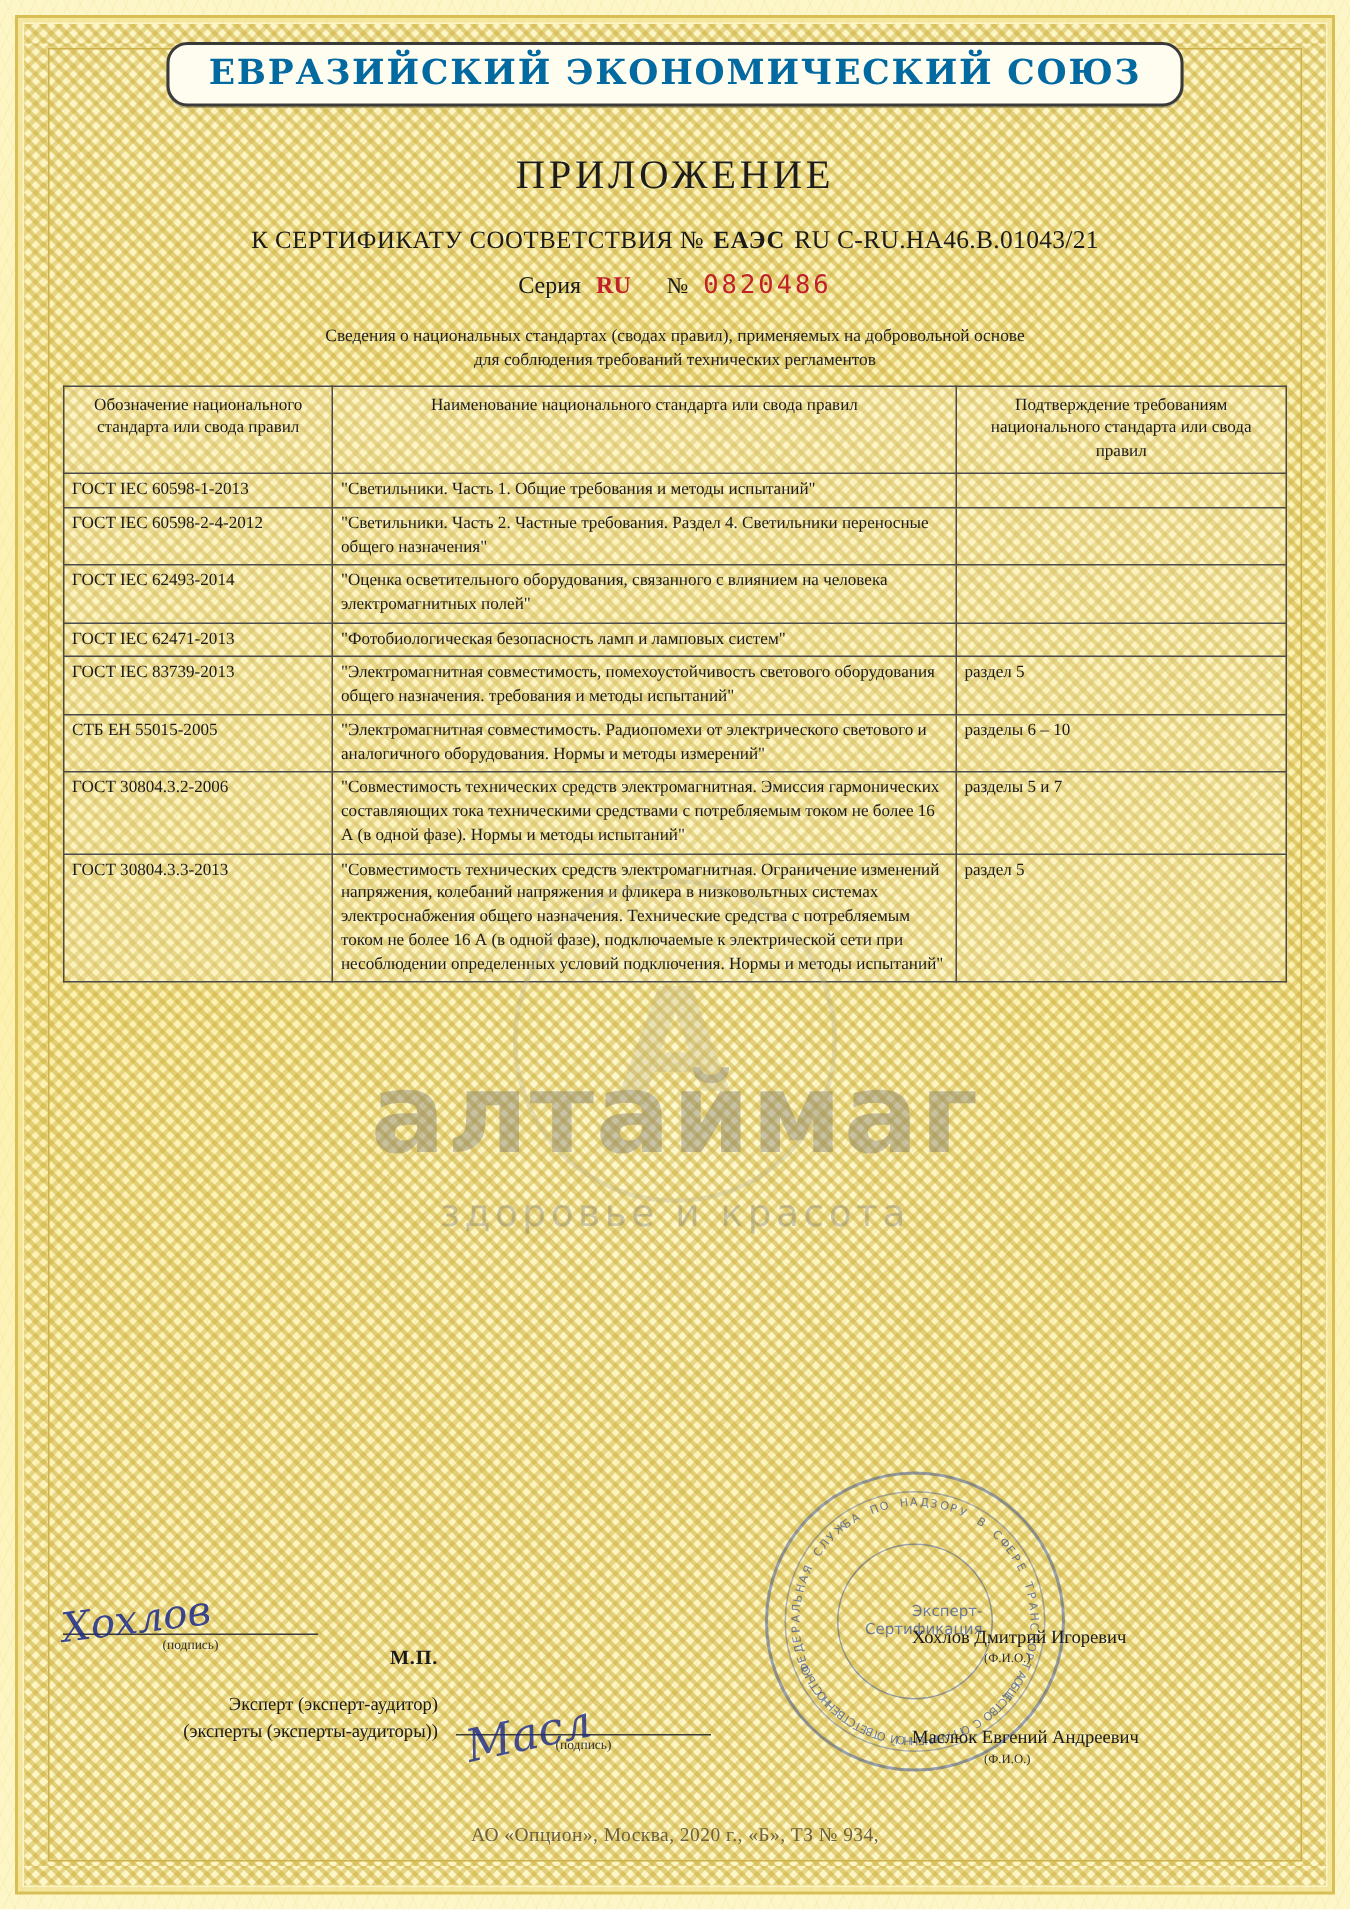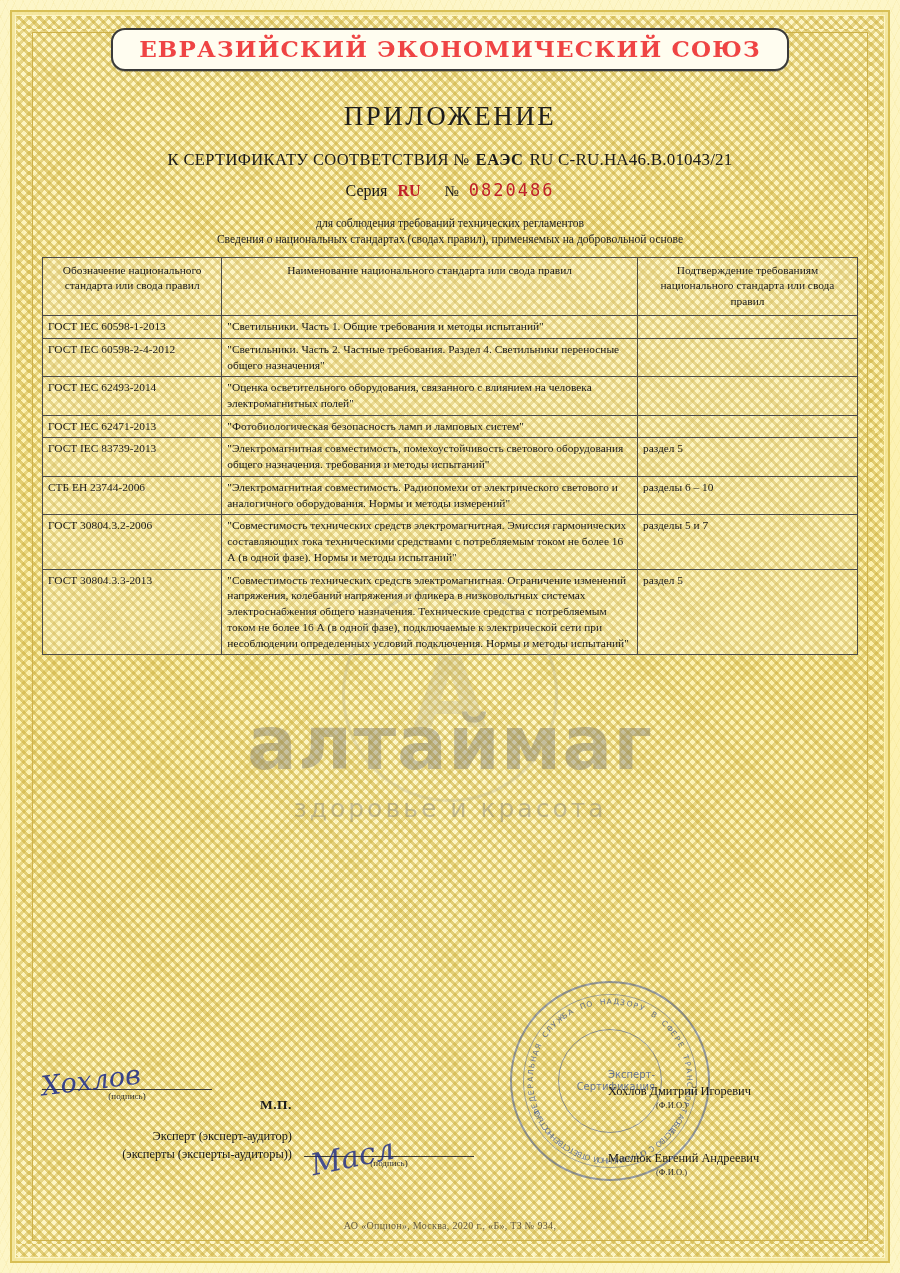--- a/index.html
+++ b/index.html
@@ -73,21 +73,21 @@
     border: 2px solid #3a3a3a;
     border-radius: 14px;
     padding: 5px 26px 7px 26px;
     box-shadow: 0 1px 0 rgba(0,0,0,0.25);
   }
   .ribbon-text {
     font-family: "DejaVu Serif", serif;
     font-weight: bold;
     font-size: 23px;
     letter-spacing: 1.2px;
-    color: #ef4444;
+    color: #0369a1;
     white-space: nowrap;
   }
 
   .doc-title {
     text-align: center;
     font-size: 27px;
     letter-spacing: 2.5px;
     margin-top: 30px;
     color: #1c1c1c;
     font-family: "Liberation Serif", serif;
@@ -348,21 +348,21 @@
     font-size: 7.5px;
     transform-origin: 0 0;
     white-space: nowrap;
   }
 
   .footer-note {
     position: absolute;
     left: 0; right: 0;
     bottom: 2px;
     text-align: center;
-    font-size: 10px;
+    font-size: 13px;
     color: #6b6040;
     letter-spacing: 0.3px;
   }
 </style>
 </head>
 <body>
 
 <div class="page">
   <div class="border-outer"></div>
   <div class="border-band"></div>
@@ -385,22 +385,22 @@
     </div>
 
     <div class="series-line">
       <span class="s-lbl">Серия</span>
       <span class="s-ru">RU</span>
       <span class="s-no">№</span>
       <span class="s-val">0820486</span>
     </div>
 
     <div class="intro">
+      <div>Сведения о национальных стандартах (сводах правил), применяемых на добровольной основе</div>
       <div>для соблюдения требований технических регламентов</div>
-      <div>Сведения о национальных стандартах (сводах правил), применяемых на добровольной основе</div>
     </div>
 
     <table class="std">
       <thead>
         <tr>
           <th class="col-a">Обозначение национального стандарта или свода правил</th>
           <th class="col-b">Наименование национального стандарта или свода правил</th>
           <th class="col-c">Подтверждение требованиям национального стандарта или свода правил</th>
         </tr>
       </thead>
@@ -424,21 +424,21 @@
           <td>ГОСТ IEC 62471-2013</td>
           <td>"Фотобиологическая безопасность ламп и ламповых систем"</td>
           <td></td>
         </tr>
         <tr>
           <td>ГОСТ IEC 83739-2013</td>
           <td>"Электромагнитная совместимость, помехоустойчивость светового оборудования общего назначения. требования и методы испытаний"</td>
           <td>раздел 5</td>
         </tr>
         <tr>
-          <td>СТБ ЕН 23744-2006</td>
+          <td>СТБ ЕН 55015-2005</td>
           <td>"Электромагнитная совместимость. Радиопомехи от электрического светового и аналогичного оборудования. Нормы и методы измерений"</td>
           <td>разделы 6 – 10</td>
         </tr>
         <tr>
           <td>ГОСТ 30804.3.2-2006</td>
           <td>"Совместимость технических средств электромагнитная. Эмиссия гармонических составляющих тока техническими средствами с потребляемым током не более 16 А (в одной фазе). Нормы и методы испытаний"</td>
           <td>разделы 5 и 7</td>
         </tr>
         <tr>
           <td>ГОСТ 30804.3.3-2013</td>

